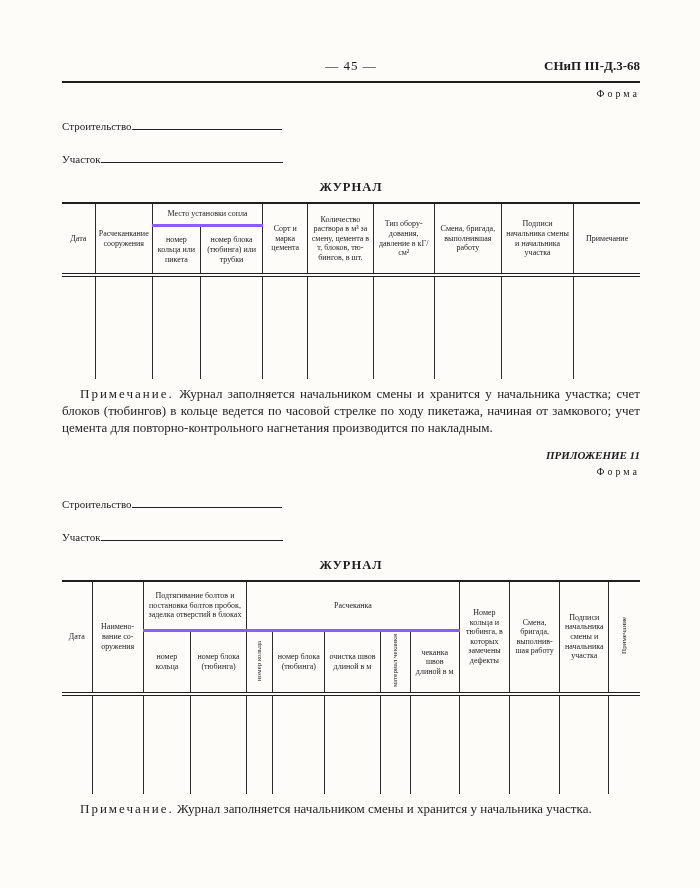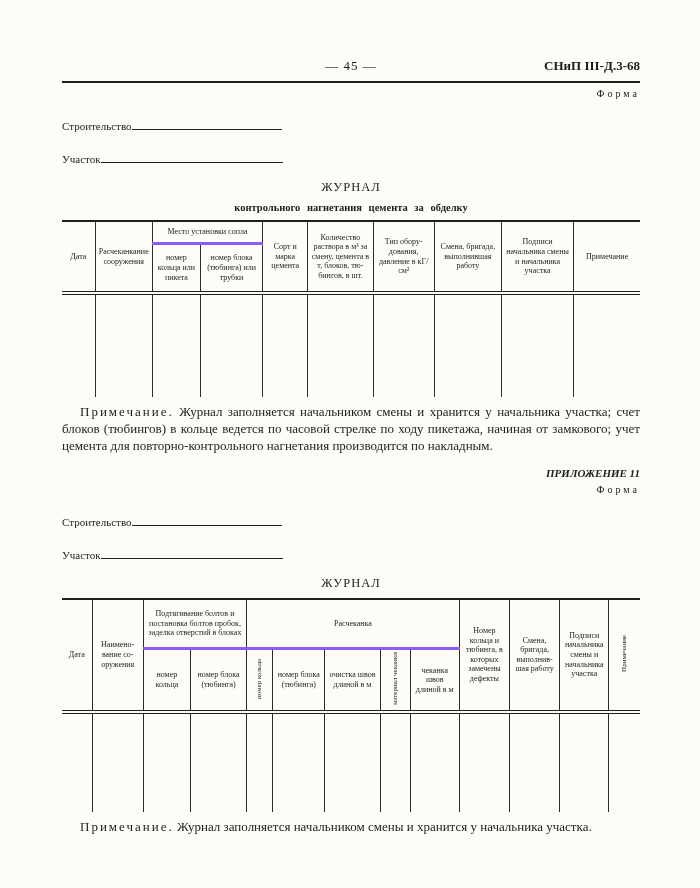--- a/index.html
+++ b/index.html
@@ -19,21 +19,21 @@
   .running-head .page-num{letter-spacing:1px;}
   .running-head .doc-code{position:absolute;right:0;top:0;font-weight:bold;}
   .head-rule{border:0;border-top:2px solid #1f1f1f;margin:6px 0 0 0;height:0;}
   
   .appendix-label{text-align:right;font-style:italic;font-weight:bold;font-size:11px;margin-top:12px;}
   .form-type{text-align:right;font-size:10px;letter-spacing:3px;margin-top:5px;}
   .form-line{font-size:11px;margin-top:19px;}
   .blank{display:inline-block;height:11px;border-bottom:1px solid #222;vertical-align:baseline;}
   .w150{width:150px;}
   .w180{width:182px;}
-  .journal-title{text-align:center;font-weight:normal;font-size:12.5px;letter-spacing:1px;margin-top:15px;}
+  .journal-title{text-align:center;font-weight:bold;font-size:12.5px;letter-spacing:1px;margin-top:15px;}
   .journal-subtitle{text-align:center;font-weight:bold;font-size:10.5px;word-spacing:4px;margin-top:7px;}
   
   table.journal{
     border-collapse:collapse;table-layout:fixed;
     width:578px;margin-top:7px;
     border-top:2px solid #1f1f1f;
     font-size:8px;line-height:1.2;
   }
   .journal th{font-weight:normal;text-align:center;vertical-align:middle;padding:2px 2px;}
   .journal th,.journal td{border-left:1px solid #2b2b2b;}
@@ -71,21 +71,20 @@
   </header>
   <div class="head-rule"></div>
 
   <section>
     <div class="form-type">Форма</div>
 
     <div class="form-line"><span>Строительство</span><span class="blank w150"></span></div>
     <div class="form-line"><span>Участок</span><span class="blank w180"></span></div>
 
     <div class="journal-title">ЖУРНАЛ</div>
-    <div class="journal-subtitle">контрольного нагнетания цемента за обделку</div>
 
     <table class="journal t1">
       <colgroup>
         <col style="width:33px">
           <col style="width:57px">
           <col style="width:48px">
         <col style="width:62px">
           <col style="width:45px">
           <col style="width:65px">
         <col style="width:61px">

